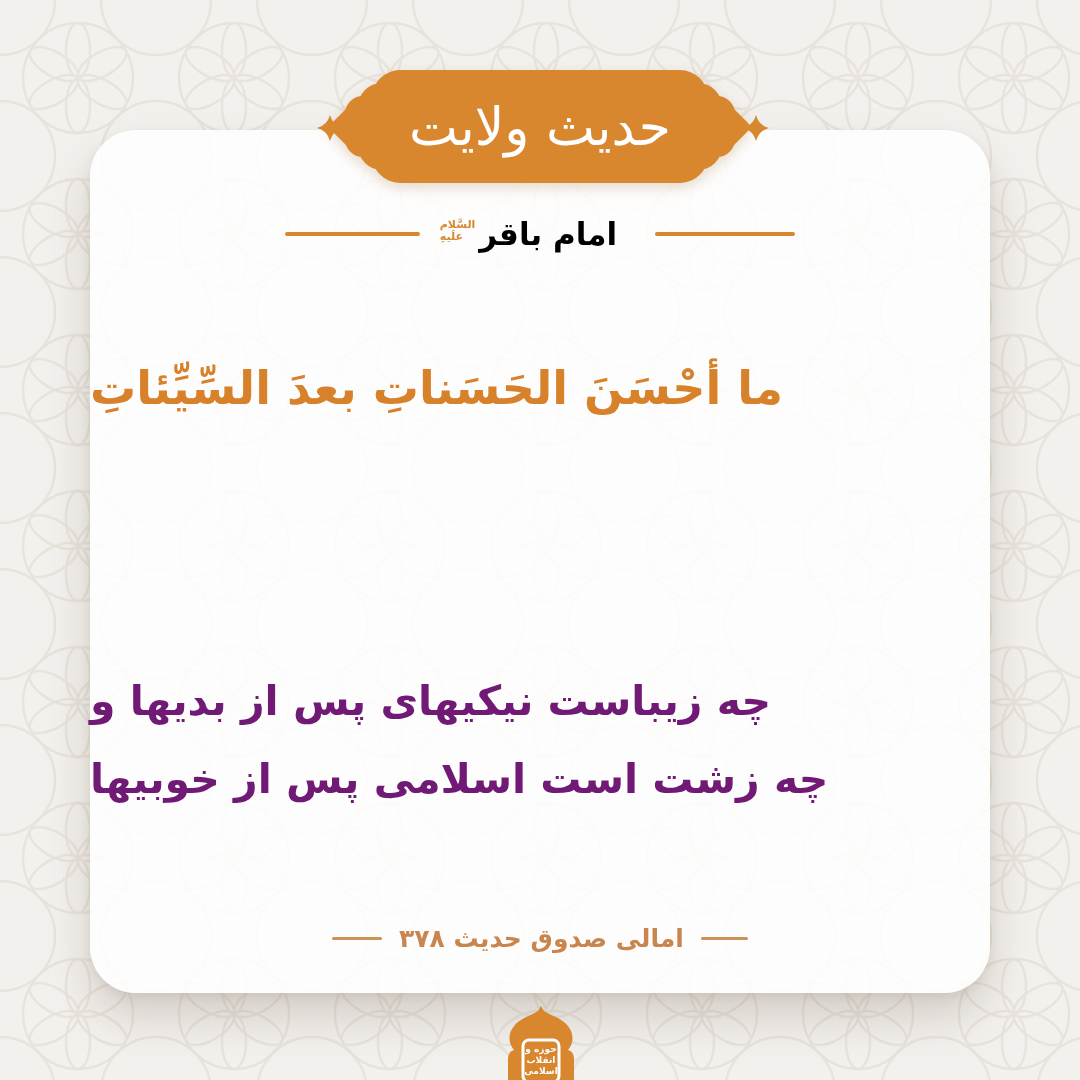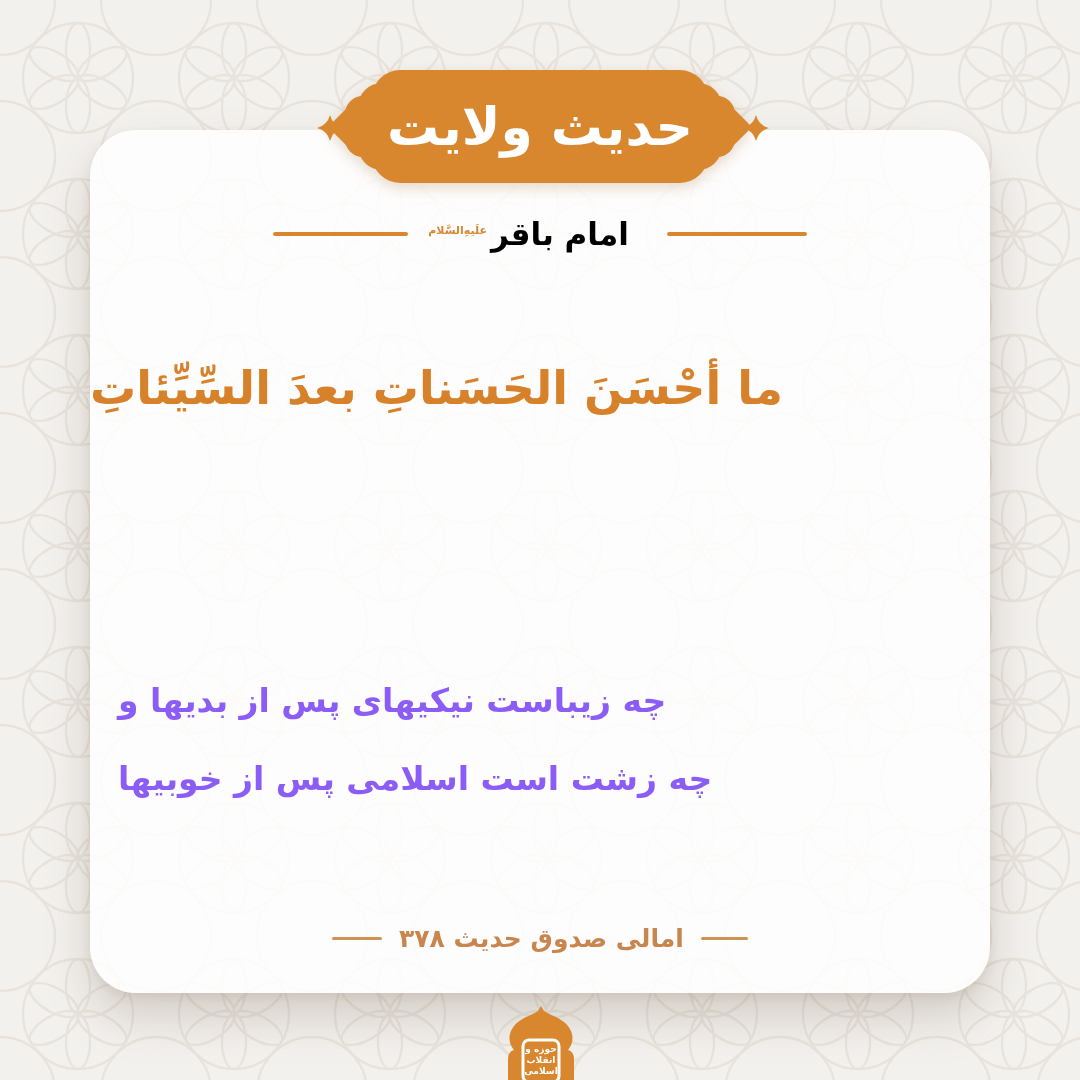--- a/index.html
+++ b/index.html
@@ -40,54 +40,54 @@
   .badge .band3 { left: 27px; top: 0; width: 336px; height: 113px; border-radius: 28px; }
   .badge .tip {
     position: absolute; top: 39.5px; width: 34px; height: 34px;
     background: #d8872f; transform: rotate(45deg); border-radius: 6px;
   }
   .badge .tip-l { left: -10px; }
   .badge .tip-r { right: -10px; }
   .badge-title {
     position: absolute; left: 0; top: 0; width: 100%; height: 113px;
     display: flex; align-items: center; justify-content: center;
-    color: #ffffff; font-size: 52px; font-weight: bold;
+    color: #ffffff; font-size: 52px; font-weight: normal;
     letter-spacing: 1px;
   }
   
   .star-orn { position: absolute; z-index: 2; width: 26px; height: 30px; }
   .star-l { left: 317px; top: 113px; }
   .star-r { left: 743px; top: 113px; }
   
   .attr-row {
     position: absolute; z-index: 2;
     left: 90px; top: 206px; width: 900px; height: 56px;
     display: flex; align-items: center; justify-content: center;
   }
   .rule { height: 4px; background: #d8872f; border-radius: 2px; }
   .rule-l { width: 135px; margin-right: 20px; }
   .rule-r { width: 140px; margin-left: 38px; }
   .honorific {
-    display: flex; align-items: flex-end;
+    display: flex; flex-direction: column; align-items: flex-start;
     color: #d8872f; font-size: 11px; font-weight: bold; line-height: 12px;
     margin: 0 4px 6px 0;
   }
   .attr-name {
     color: #000000; font-size: 31px; font-weight: bold;
   }
   
   .txt {
     position: absolute; z-index: 2;
     left: 90px; width: 900px;
     text-align: left; font-weight: bold;
   }
   .arabic { color: #d7812b; font-size: 46px; line-height: 72px; }
   .arabic-1 { top: 352px; }
   .arabic-2 { top: 448px; }
-  .persian { color: #8b5cf6; font-size: 33px; line-height: 66px; padding-left: 28px; }
+  .persian { color: #701a75; font-size: 41px; line-height: 66px; }
   .persian-1 { top: 668px; }
   .persian-2 { top: 746px; }
   
   .cite-row {
     position: absolute; z-index: 2;
     left: 90px; top: 916px; width: 900px; height: 44px;
     display: flex; align-items: center; justify-content: center;
   }
   .dash { width: 50px; height: 3px; background: #cd9258; border-radius: 2px; }
   .dash-r { width: 47px; }

